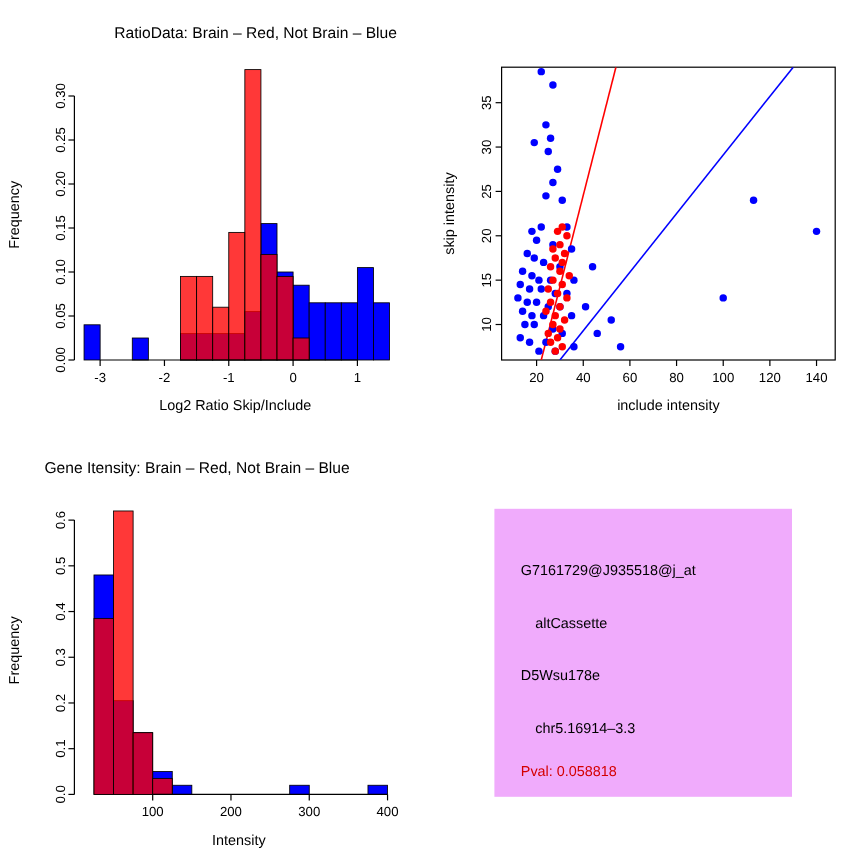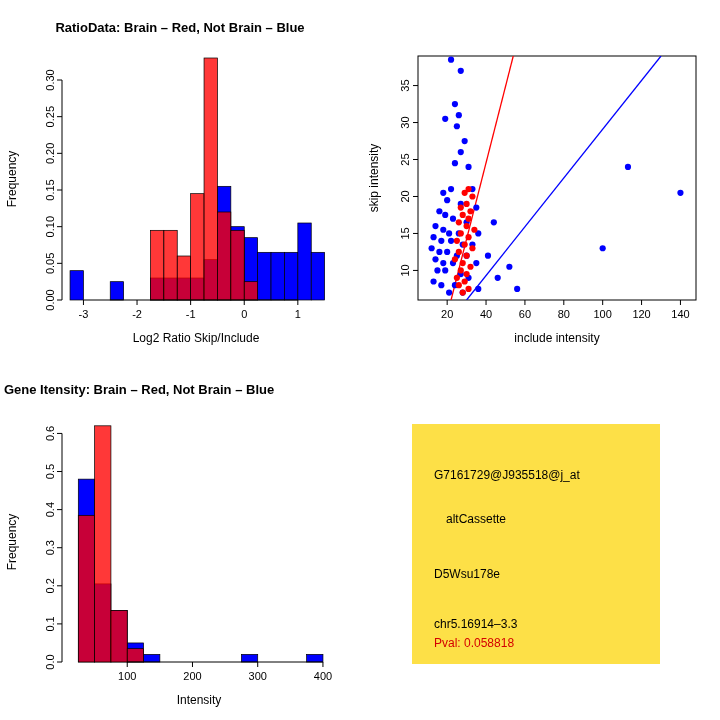--- a/index.html
+++ b/index.html
@@ -1,22 +1,22 @@
 <!DOCTYPE html>
 <html><head>
 <meta charset="utf-8">
 <style>
   html,body{margin:0;padding:0;background:#ffffff;}
   body{width:720px;height:720px;font-family:"Liberation Sans",sans-serif;color:#000;}
   .page{position:relative;width:720px;height:720px;overflow:hidden;}
   .panel{position:absolute;}
-  .ptitle{font-weight:bold;font-size:13px;text-align:center;white-space:nowrap;}
+  .ptitle{font-weight:normal;font-size:13px;text-align:center;white-space:nowrap;padding-left:33px;}
   svg{display:block;}
   text{font-family:"Liberation Sans",sans-serif;}
-  .infobox{background:#fde047;}
+  .infobox{background:#f0abfc;}
   .infoline{font-size:12px;color:#000;}
   .infoline.pval{color:#d40000;}
 </style>
 </head>
 <body>
 
 <div class="page">
 
   <div class="panel" style="left:0;top:0;width:360px;height:360px;">
     <div class="ptitle" style="position:absolute;left:0;top:20px;width:360px;">RatioData: Brain – Red, Not Brain – Blue</div>
@@ -254,18 +254,18 @@
           <text x="54" y="71.42857142857144" text-anchor="middle" font-size="11" fill="#000" transform="rotate(-90 54 71.42857142857144)">0.6</text>
         </g>
         <text x="199" y="342" text-anchor="middle" font-size="12" fill="#000">Intensity</text>
         <text x="16" y="180" text-anchor="middle" font-size="12" fill="#000" transform="rotate(-90 16 180)">Frequency</text>
       </svg>
   </div>
 
   <div class="panel infobox" style="left:412px;top:424px;width:248px;height:240px;">
     <div class="infoline" style="position:absolute;left:22px;top:44px;">G7161729@J935518@j_at</div>
     <div class="infoline" style="position:absolute;left:34px;top:88px;">altCassette</div>
-    <div class="infoline" style="position:absolute;left:22px;top:143px;">D5Wsu178e</div>
-    <div class="infoline" style="position:absolute;left:22px;top:176px;margin-top:17px;">chr5.16914–3.3</div>
+    <div class="infoline" style="position:absolute;left:22px;top:132px;">D5Wsu178e</div>
+    <div class="infoline" style="position:absolute;left:34px;top:176px;">chr5.16914–3.3</div>
     <div class="infoline pval" style="position:absolute;left:22px;top:212px;">Pval: 0.058818</div>
   </div>
 
 </div>
 
 </body></html>

